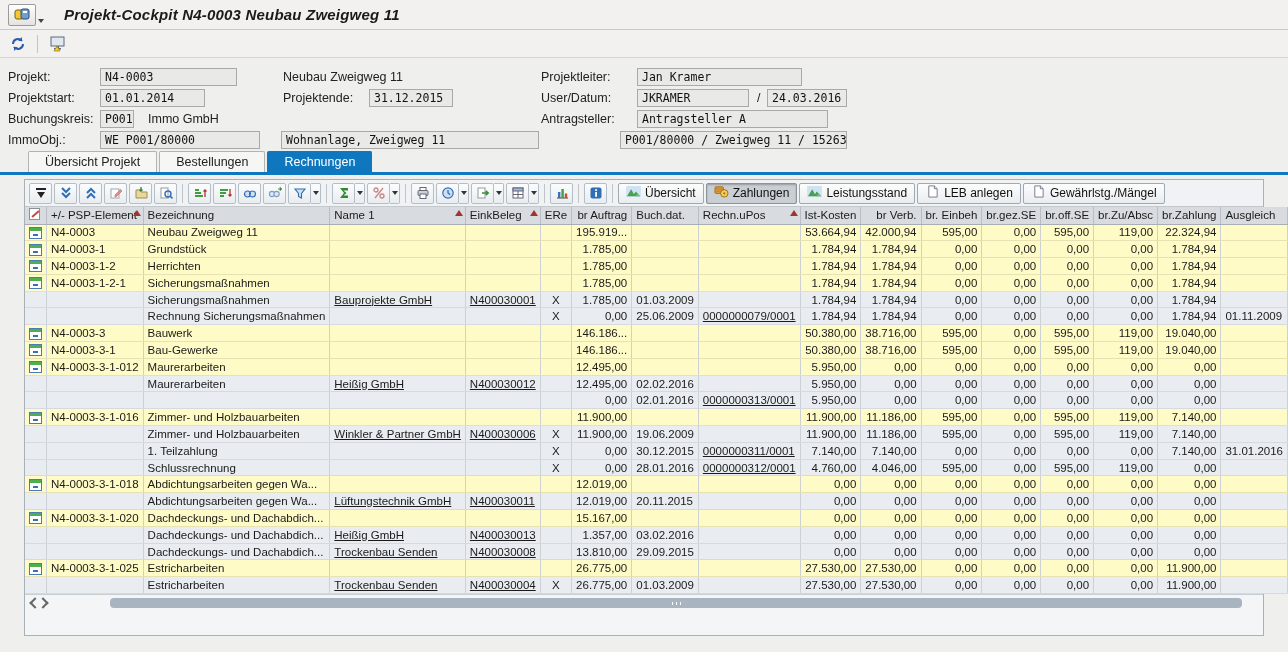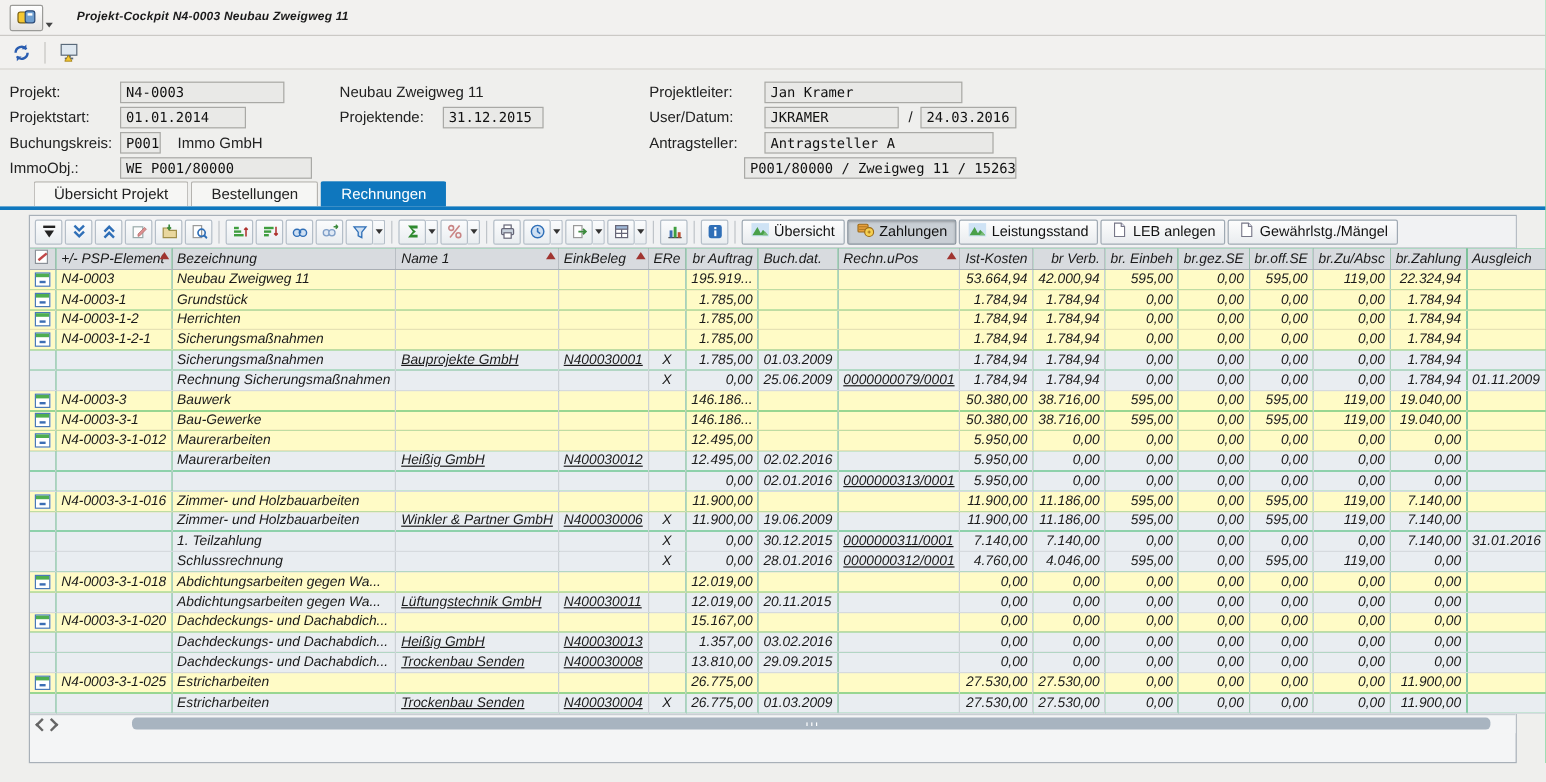--- a/index.html
+++ b/index.html
@@ -10,21 +10,21 @@
     color:#1a1a1a;
     overflow:hidden;
     position:relative;
     font-size:12px;
   }
   
   .titlebar { height:30px; background:#f2f1ef; border-bottom:1px solid #cbc9c5; display:flex; align-items:center; padding:0 8px; }
   .sysbtn { width:28px; height:22px; background:linear-gradient(#ffffff,#e4e3e1); border:1px solid #9b9b98; border-radius:2px; display:flex; align-items:center; justify-content:center; }
   .sysbtn-caret { width:10px; height:22px; display:flex; align-items:flex-end; justify-content:center; padding-bottom:3px; }
   .caret-down { width:0; height:0; border-left:3px solid transparent; border-right:3px solid transparent; border-top:4px solid #444; }
-  .title-text { font-size:10px; font-weight:bold; font-style:italic; margin-left:18px; letter-spacing:.2px; }
+  .title-text { font-size:15px; font-weight:bold; font-style:italic; margin-left:18px; letter-spacing:.2px; }
   
   .apptoolbar { height:28px; background:#f2f1ef; border-bottom:1px solid #d6d4d0; display:flex; align-items:center; padding:0 6px; gap:4px; }
   .tbtn { width:24px; height:22px; display:flex; align-items:center; justify-content:center; border:1px solid transparent; border-radius:2px; }
   .vsep { width:1px; height:18px; background:#c6c4c0; margin:0 3px; }
   
   .form { position:absolute; top:62px; left:0; width:100%; height:86px; }
   .flabel { position:absolute; font-size:12.5px; color:#222; }
   .field { position:absolute; height:18px; line-height:16px; background:#e9e9e7; border:1px solid #a9a9a6; padding:0 4px;
            font-family:"DejaVu Sans Mono", monospace; font-size:11.5px; color:#111; overflow:hidden; white-space:nowrap; }
   .ftext { position:absolute; font-size:12.5px; color:#222; }
@@ -44,21 +44,21 @@
   .icaret { width:10px; height:21px; display:flex; align-items:center; justify-content:center;
             background:linear-gradient(#fbfcfd,#e9edf0); border:1px solid #b4bec8; border-left:none; border-radius:0 2px 2px 0; margin-left:-2px; }
   .icaret .caret-down { border-top-color:#333; border-left-width:3px; border-right-width:3px; }
   .alvsep { width:1px; height:19px; background:#bfc4c9; margin:0 3px; }
   .fbtn { height:21px; display:flex; align-items:center; gap:4px; padding:0 7px; font-size:12px;
           background:linear-gradient(#fdfdfd,#e9ecef); border:1px solid #9fa9b3; border-radius:2px; color:#111; white-space:nowrap; }
   .fbtn.active { background:#c9cfd5; box-shadow:inset 0 1px 2px rgba(0,0,0,.25); border-color:#8a949e; }
   .fbtn svg { width:15px; height:13px; }
   
   .tablezone { display:flex; align-items:stretch; }
-  table { border-collapse:collapse; table-layout:fixed; flex:1; background:#22c55e;font-style:italic; }
+  table { border-collapse:collapse; table-layout:fixed; flex:1; background:#3b82f6; }
   th { background:#d8dbdf; border-right:1px solid #b9bec4; border-bottom:1px solid #a9aeb4; font-weight:normal;
        font-size:11.5px; text-align:left; padding:1px 4px; height:17px; white-space:nowrap; overflow:hidden; position:relative; color:#1a1a1a; }
   th.num { text-align:right; }
   td { border-right:1px solid #ccd1d6; font-size:11.5px; padding:0 4px; height:16.8px; white-space:nowrap; overflow:hidden; }
   tr.hier td { background:#fffbc6; border-bottom:1px solid #e6e2b4; }
   tr.detail td { background:#e9edf1; border-bottom:1px solid #d6dade; }
   td.num { text-align:right; font-size:11.5px; }
   td.ctr { text-align:center; }
   a.cell-link { color:#1a1a1a; text-decoration:underline; cursor:pointer; }
   .sortarrow { position:absolute; right:2px; top:3px; width:0; height:0;
@@ -123,20 +123,21 @@
   <span class="field" style="left:100px;top:27px;width:105px">01.01.2014</span>
   <span class="flabel" style="left:283px;top:29px">Projektende:</span>
   <span class="field" style="left:369px;top:27px;width:84px">31.12.2015</span>
 
   <span class="flabel" style="left:8px;top:50px">Buchungskreis:</span>
   <span class="field" style="left:100px;top:48px;width:34px">P001</span>
   <span class="ftext" style="left:148px;top:50px">Immo GmbH</span>
 
   <span class="flabel" style="left:8px;top:71px">ImmoObj.:</span>
   <span class="field" style="left:100px;top:69px;width:160px">WE P001/80000</span>
+  <span class="field" style="left:281px;top:69px;width:258px">Wohnanlage, Zweigweg 11</span>
 
   <span class="flabel" style="left:541px;top:8px">Projektleiter:</span>
   <span class="field" style="left:637px;top:6px;width:165px">Jan Kramer</span>
 
   <span class="flabel" style="left:541px;top:29px">User/Datum:</span>
   <span class="field" style="left:637px;top:27px;width:112px">JKRAMER</span>
   <span class="ftext" style="left:757px;top:29px">/</span>
   <span class="field" style="left:767px;top:27px;width:80px">24.03.2016</span>
 
   <span class="flabel" style="left:541px;top:50px">Antragsteller:</span>

